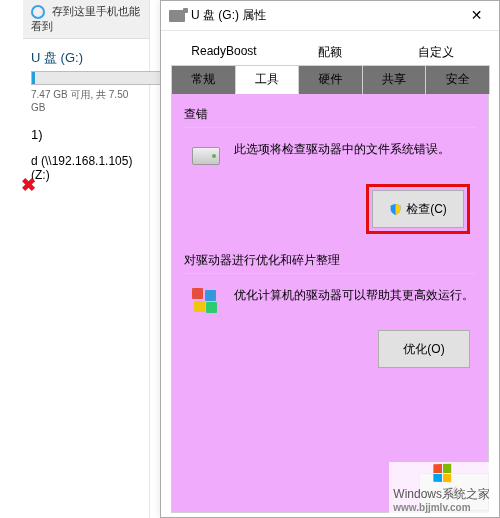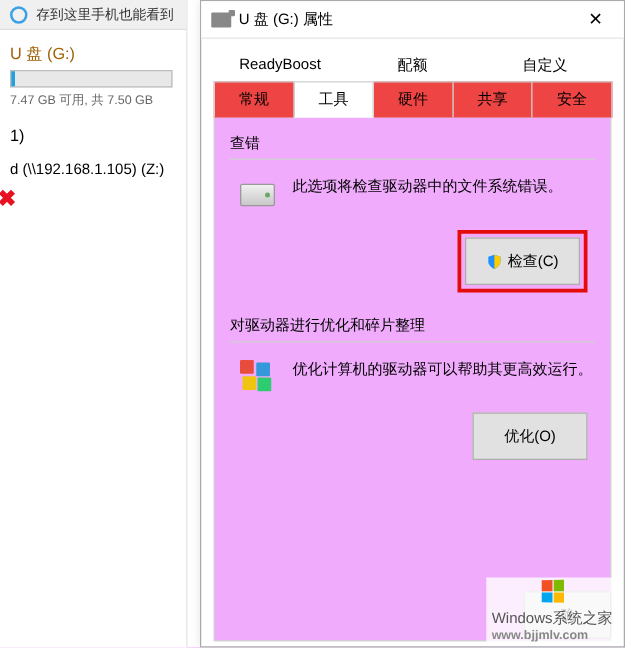--- a/index.html
+++ b/index.html
@@ -1,42 +1,42 @@
 <!DOCTYPE html>
 <html><head>
   <meta charset="utf-8">
   <style>
     * { margin: 0; padding: 0; box-sizing: border-box; font-family: "Microsoft YaHei", "Segoe UI", Tahoma, sans-serif; }
     body { width: 500px; height: 518px; overflow: hidden; background: #fff; position: relative; font-size: 12px; }
 
     
-    .left-pane { position: absolute; left: 0; top: 0; width: 150px; height: 518px; background: #fff; border-right: 1px solid #e5e5e5; }
+    .left-pane { position: absolute; left: 0; top: 0; width: 150px; height: 518px; background: #fff; border-right: 1px solid #e5e5e5; padding-left: 23px; }
     .left-header { background: #f0f0f0; border-bottom: 1px solid #ddd; padding: 4px 8px; color: #333; font-size: 11px; }
     .left-header .circle { display: inline-block; width: 14px; height: 14px; border: 2px solid #3aa0e8; border-radius: 50%; vertical-align: middle; margin-right: 4px; }
     .drive-item { padding: 10px 8px 4px 8px; }
-    .drive-label { color: #a16207; font-size: 13px; }
+    .drive-label { color: #0c4a6e; font-size: 13px; }
     .drive-bar { width: 130px; height: 14px; background: #e8e8e8; border: 1px solid #bcbcbc; margin-top: 4px; position: relative; }
     .drive-bar-fill { position: absolute; left: 0; top: 0; height: 100%; width: 2%; background: #26a0da; }
     .drive-free { font-size: 10px; color: #666; margin-top: 3px; }
     .section-count { padding: 10px 8px 4px 8px; font-size: 13px; color: #000; }
     .network-item { padding: 8px 8px; font-size: 12px; color: #000; position: relative; }
     .red-x { position: absolute; left: -2px; top: 28px; color: #e81123; font-size: 18px; font-weight: bold; }
 
     
     .dialog { position: absolute; left: 160px; top: 0; width: 340px; height: 518px; background: #fff; border: 1px solid #aaa; box-shadow: 0 0 8px rgba(0,0,0,0.1); }
     .titlebar { height: 30px; background: #fff; border-bottom: 1px solid #e5e5e5; display: flex; align-items: center; padding: 0 8px; position: relative; }
     .titlebar-icon { width: 16px; height: 12px; background: #888; border-radius: 1px; margin-right: 6px; position: relative; }
     .titlebar-icon::after { content: ""; position: absolute; right: -3px; top: -2px; width: 5px; height: 5px; background: #888; border-radius: 1px; }
     .titlebar-text { font-size: 12px; color: #000; flex: 1; }
     .close-btn { width: 45px; height: 30px; text-align: center; line-height: 28px; color: #000; font-size: 14px; position: absolute; right: 0; top: 0; }
 
     .tabs-container { padding: 8px 10px 0 10px; }
     .tab-row { display: flex; border-bottom: none; }
     .tab { flex: 1; text-align: center; padding: 5px 0; font-size: 12px; border: 1px solid transparent; border-bottom: none; cursor: pointer; color: #000; }
-    .tab.row2 { border: 1px solid #d0d0d0; border-bottom: none; background: #ef4444; margin-right: -1px; }
+    .tab.row2 { border: 1px solid #d0d0d0; border-bottom: none; background: #737373; margin-right: -1px; }
     .tab.active { background: #fff; border: 1px solid #d0d0d0; border-bottom: 1px solid #fff; position: relative; z-index: 2; }
     .tab.row1 { padding: 4px 0; }
 
     .tab-content { border: 1px solid #d0d0d0; margin: -1px 10px 0 10px; height: 420px; padding: 12px; background: #f0abfc; }
 
     .group { margin-bottom: 18px; }
     .group-title { font-size: 12px; color: #000; margin-bottom: 4px; }
     .group-line { height: 1px; background: #d0d0d0; margin-bottom: 12px; }
     .group-body { display: flex; align-items: flex-start; gap: 12px; padding-left: 6px; }
     .group-icon { width: 32px; height: 32px; flex-shrink: 0; display: flex; align-items: center; justify-content: center; }

